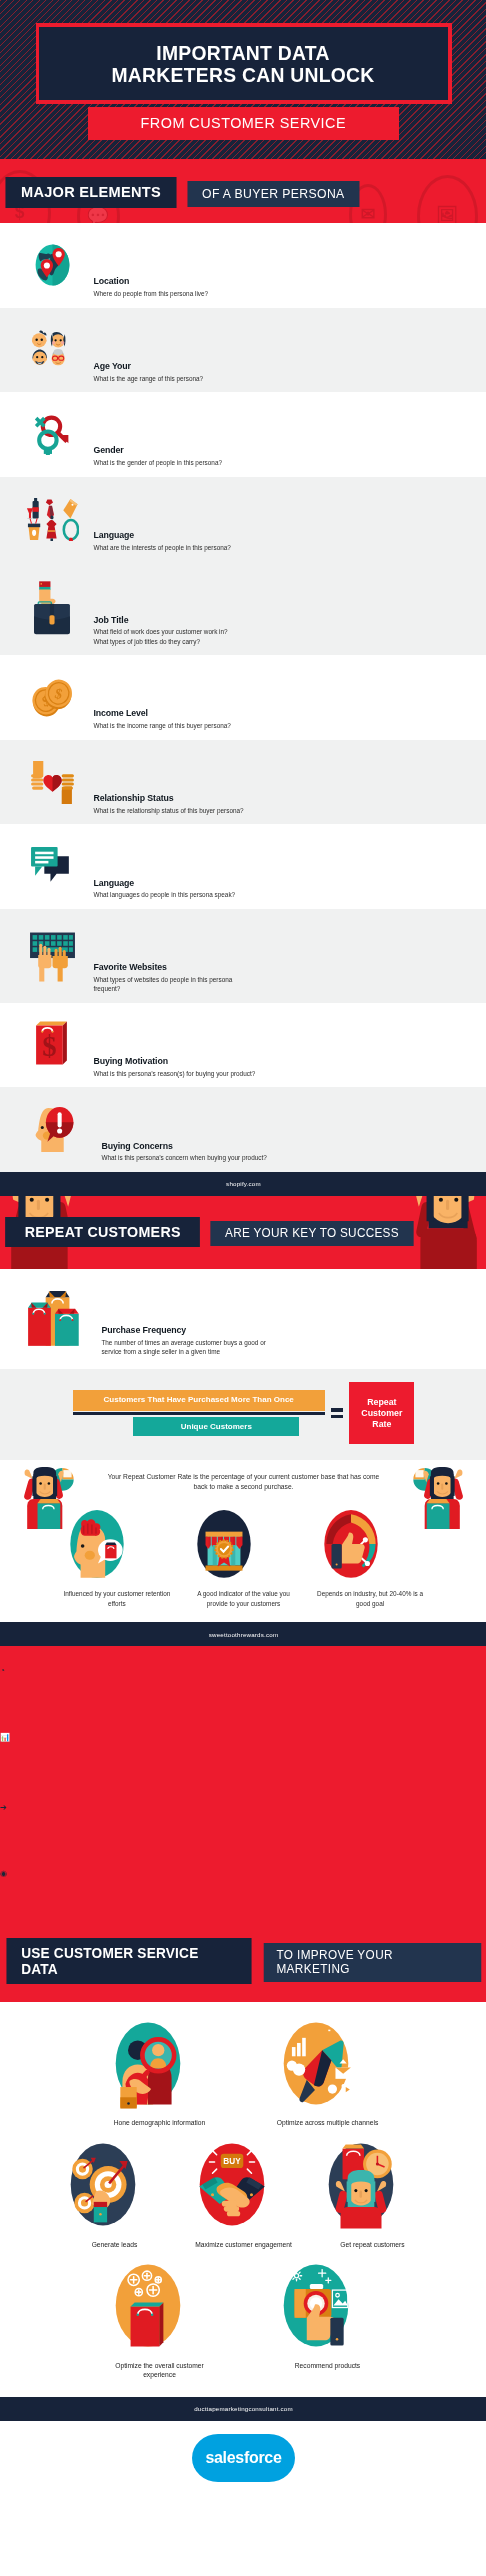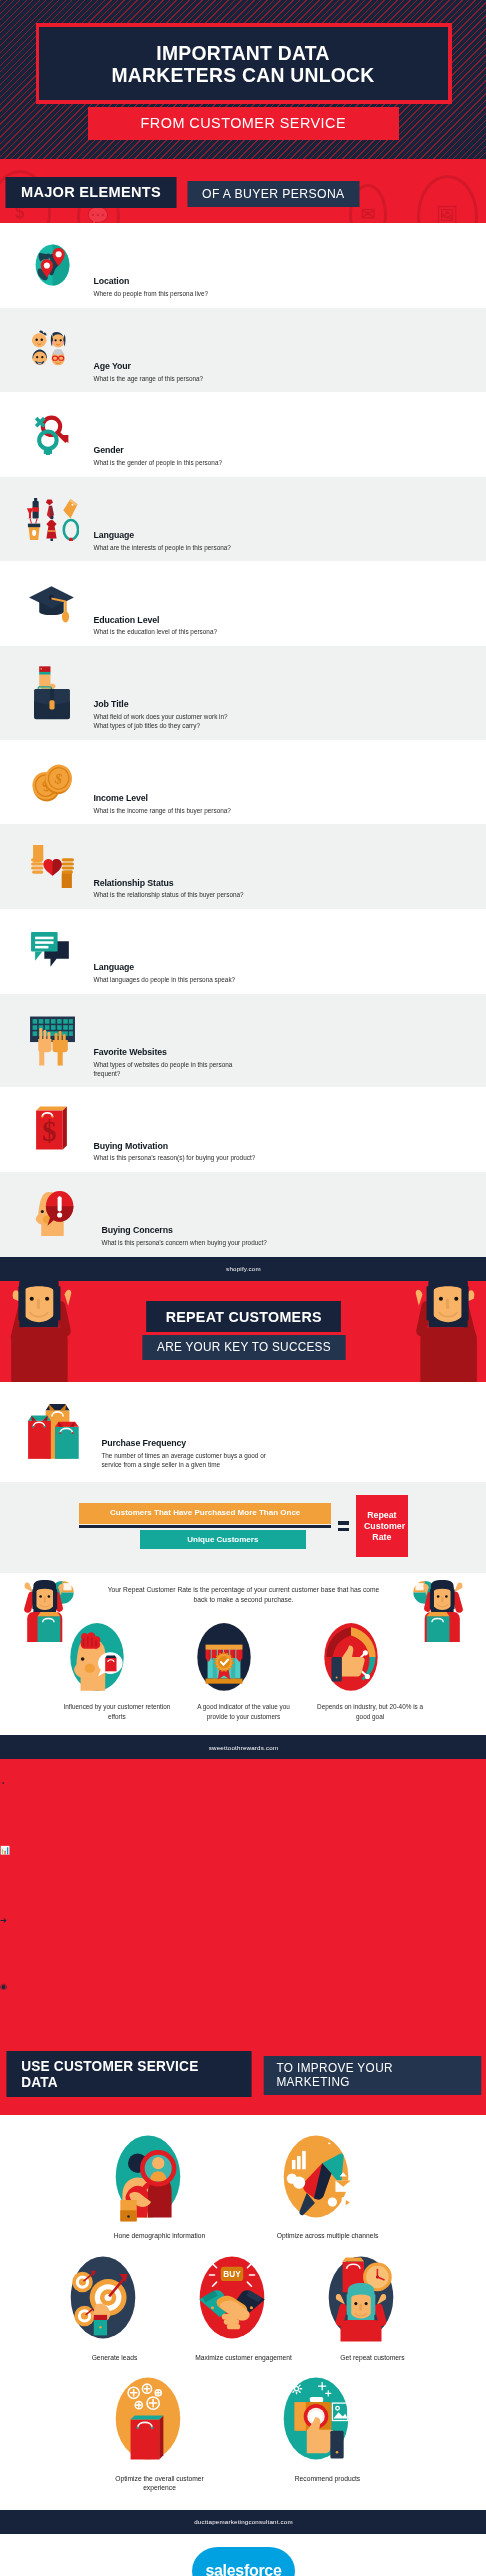--- a/index.html
+++ b/index.html
@@ -149,21 +149,21 @@
     letter-spacing: 0.2px;
   }
 
   
   .repeat-band {
     position: relative;
     background: #ed1b2e;
     padding: 20.6px 0 21.6px 0;
     overflow: hidden;
   }
-  .repeat-inner { position:relative; z-index:4; display:flex; flex-direction:column; align-items:center; }
+  .repeat-inner { position:relative; z-index:4; display:flex; flex-direction:row; align-items:center; }
   .repeat-title {
     background: #17233a;
     color: #fff;
     font-size: 15px;
     font-weight: 700;
     letter-spacing: 0.3px;
     padding: 6.7px 20.6px 7.2px 20.6px;
     text-transform: uppercase;
     transform: scaleX(0.95);
   }
@@ -215,21 +215,21 @@
   .eq-sign { display:flex; flex-direction:column; gap:2.6px; margin: 0 6.7px; }
   .eq-sign span { display:block; width: 11.3px; height: 3.6px; background:#17233a; }
   .frac-res {
     background: #ed1b2e;
     color: #fff;
     font-size: 8.8px;
     font-weight: 700;
     line-height: 1.25;
     text-align: center;
     padding: 14.4px 8.2px;
-    width: 52px;
+    width: 65px;
   }
 
   
   .rcr {
     position: relative;
     background: #ffffff;
     padding: 12.4px 0 8.2px 0;
   }
   .rcr-text {
     text-align: center;
@@ -488,36 +488,20 @@
         <ellipse cx="89" cy="62" rx="14" ry="19" fill="none" stroke="#17a495" stroke-width="5"></ellipse>
         <ellipse cx="89" cy="82" rx="4" ry="5" fill="#e01b22"></ellipse>
       </svg>
     </div>
     <div class="ptxt">
       <h3>Language</h3>
       <p>What are the interests of people in this persona?</p>
     </div>
   </div>
 
-  <div class="prow">
-    <div class="ico">
-      <svg width="49" height="41" viewBox="0 0 96 80">
-        <path d="M46 6 90 28 46 50 2 28z" fill="#22354d"></path>
-        <path d="M22 36v20c0 9 48 9 48 0V36L46 49z" fill="#1b2c41"></path>
-        <circle cx="46" cy="28" r="5" fill="#17233a"></circle>
-        <path d="M46 28l28 6v4L46 32z" fill="#f2a03a"></path>
-        <rect x="71" y="35" width="5" height="24" fill="#f2a03a"></rect>
-        <ellipse cx="73.5" cy="66" rx="7" ry="11" fill="#f2a03a"></ellipse>
-      </svg>
-    </div>
-    <div class="ptxt">
-      <h3>Education Level</h3>
-      <p>What is the education level of this persona?</p>
-    </div>
-  </div>
 
   <div class="prow alt" style="min-height:61px;">
     <div class="ico" style="height:54px;">
       <svg width="40" height="54" viewBox="0 0 78 104">
         <rect x="14" y="0" width="22" height="11" fill="#c1161f"></rect>
         <rect x="14" y="11" width="22" height="6" fill="#17a495"></rect>
         <circle cx="18" cy="5" r="1.6" fill="#f2a03a"></circle>
         <path d="M14 16h22v18c0 6-6 8-10 8H14z" fill="#f9b366"></path>
         <path d="M18 34h22c4 0 6 3 6 5s-2 5-6 5H18z" fill="#f9b366"></path>
         <path d="M17 40h5M17 46h5" stroke="#e8a259" stroke-width="1"></path>

